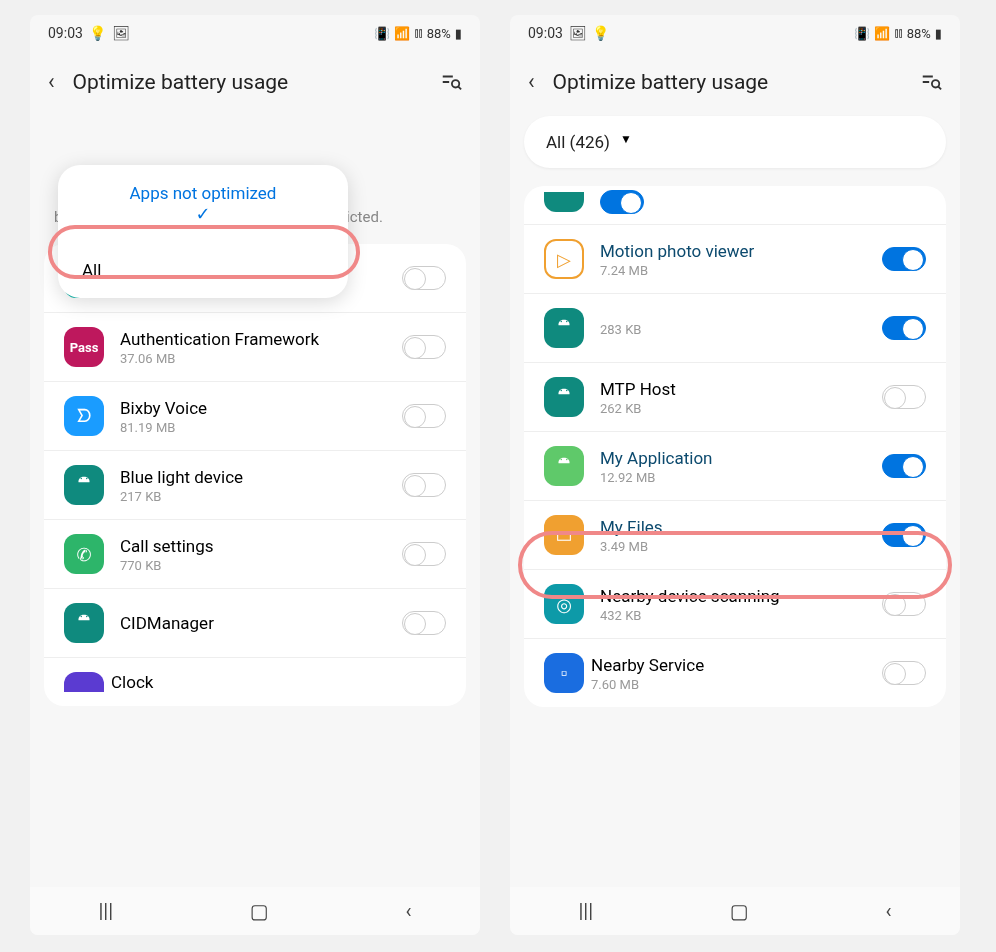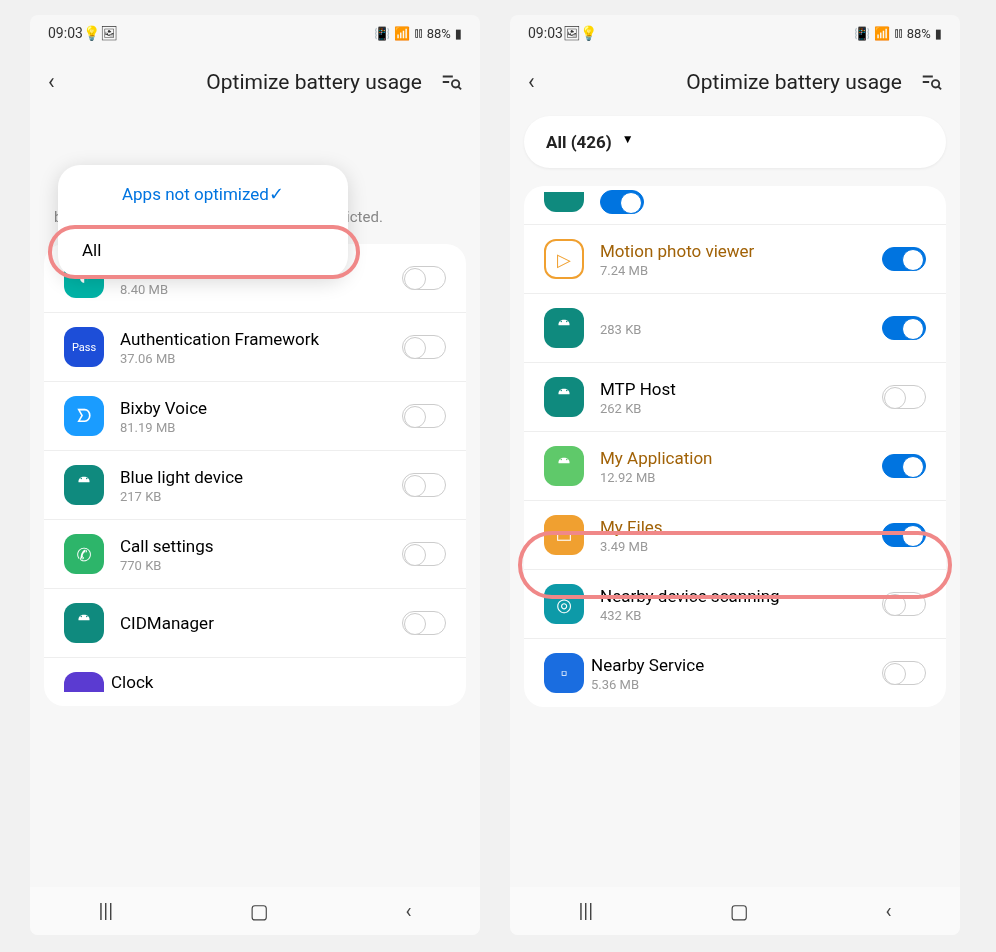--- a/index.html
+++ b/index.html
@@ -24,40 +24,39 @@
 }
 .statusbar {
   height: 36px;
   display: flex;
   justify-content: space-between;
   align-items: center;
   padding: 0 18px;
   font-size: 14px;
   color: #333;
 }
-.statusbar .left { display: flex; align-items: center; gap: 0; }
+.statusbar .left { display: flex; align-items: center; gap: 6px; }
 .statusbar .right { display: flex; align-items: center; gap: 4px; font-size: 13px;}
 .header {
   display: flex;
   align-items: center;
   padding: 18px 18px 22px 18px;
   gap: 18px;
 }
 .header .back { font-size: 22px; color: #333; }
-.header .title { font-size: 21px; color: #222; flex: 1; text-align: right; }
+.header .title { font-size: 21px; color: #222; flex: 1; }
 .header .search-icon { font-size: 16px; color: #333; display:flex; align-items:center;}
 .filter-pill {
   margin: 0 14px 18px 14px;
   background: #fff;
   border-radius: 30px;
   padding: 16px 22px;
   display: flex;
   align-items: flex-start;
   box-shadow: 0 1px 3px rgba(0,0,0,0.06);
-  font-weight: bold;
 }
 .filter-pill .label { font-size: 17px; color: #222; }
 .filter-pill .caret { margin-left: 10px; font-size: 12px;}
 .desc-text {
   color: #888;
   font-size: 15px;
   padding: 0 24px 16px 24px;
   line-height: 1.4;
 }
 .list-card {
@@ -79,21 +78,21 @@
   width: 40px; height: 40px;
   border-radius: 12px;
   display: flex;
   align-items: center;
   justify-content: center;
   font-size: 18px;
   color: #fff;
   flex-shrink: 0;
 }
 .app-info { flex: 1; }
-.app-name { font-size: 17px; color: #a16207; }
+.app-name { font-size: 17px; color: #0c4a6e; }
 .app-name.dim { color: #000000; }
 .app-size { font-size: 13px; color: #999; margin-top: 2px;}
 .toggle {
   width: 44px; height: 24px;
   border-radius: 12px;
   position: relative;
   background: #fff;
   border: 1px solid #ccc;
 }
 .toggle::after {
@@ -125,21 +124,21 @@
   background: #fff;
   border-radius: 22px;
   box-shadow: 0 4px 20px rgba(0,0,0,0.15);
   z-index: 10;
   overflow: hidden;
 }
 .dropdown-item {
   padding: 18px 24px;
   font-size: 17px;
 }
-.dropdown-item.selected { color: #0074e0; display:flex; justify-content:center; align-items:center;}
+.dropdown-item.selected { color: #0074e0; display:flex; justify-content:flex-start; align-items:center;flex-direction:column;}
 .dropdown-item.selected .check { color:#0074e0; font-size:18px;}
 .highlight {
   position: absolute;
   border: 4px solid #f08888;
   border-radius: 28px;
   pointer-events: none;
   z-index: 20;
 }
 .h1 { top: 210px; left: 18px; width: 312px; height: 54px; }
 .h2 { top: 516px; left: 8px; width: 434px; height: 68px; border-radius: 34px; }
@@ -200,21 +199,21 @@
     <div class="list-card">
       <div class="app-row">
         <div class="app-icon" style="background:#00b3a6">◐</div>
         <div class="app-info">
           <div class="app-name dim">Apps</div>
           <div class="app-size">8.40 MB</div>
         </div>
         <div class="toggle"></div>
       </div>
       <div class="app-row">
-        <div class="app-icon" style="background:#1d4ed8;font-size:11px;font-weight:normal">Pass</div>
+        <div class="app-icon" style="background:#be185d;font-size:13px;font-weight:bold">Pass</div>
         <div class="app-info">
           <div class="app-name dim">Authentication Framework</div>
           <div class="app-size">37.06 MB</div>
         </div>
         <div class="toggle"></div>
       </div>
       <div class="app-row">
         <div class="app-icon" style="background:#1a9cff">ᗤ</div>
         <div class="app-info">
           <div class="app-name dim">Bixby Voice</div>
@@ -386,21 +385,21 @@
         <div class="app-info">
           <div class="app-name dim">Nearby device scanning</div>
           <div class="app-size">432 KB</div>
         </div>
         <div class="toggle"></div>
       </div>
       <div class="app-row" style="border-bottom:none">
         <div class="app-icon" style="background:#1a6de0">▫</div>
         <div class="app-info">
           <div class="app-name dim">Nearby Service</div>
-          <div class="app-size">5.36 MB</div>
+          <div class="app-size">7.60 MB</div>
         </div>
         <div class="toggle"></div>
       </div>
     </div>
   </div>
 
   <div class="highlight h2"></div>
 
   <div class="navbar">
     <span>|||</span>

